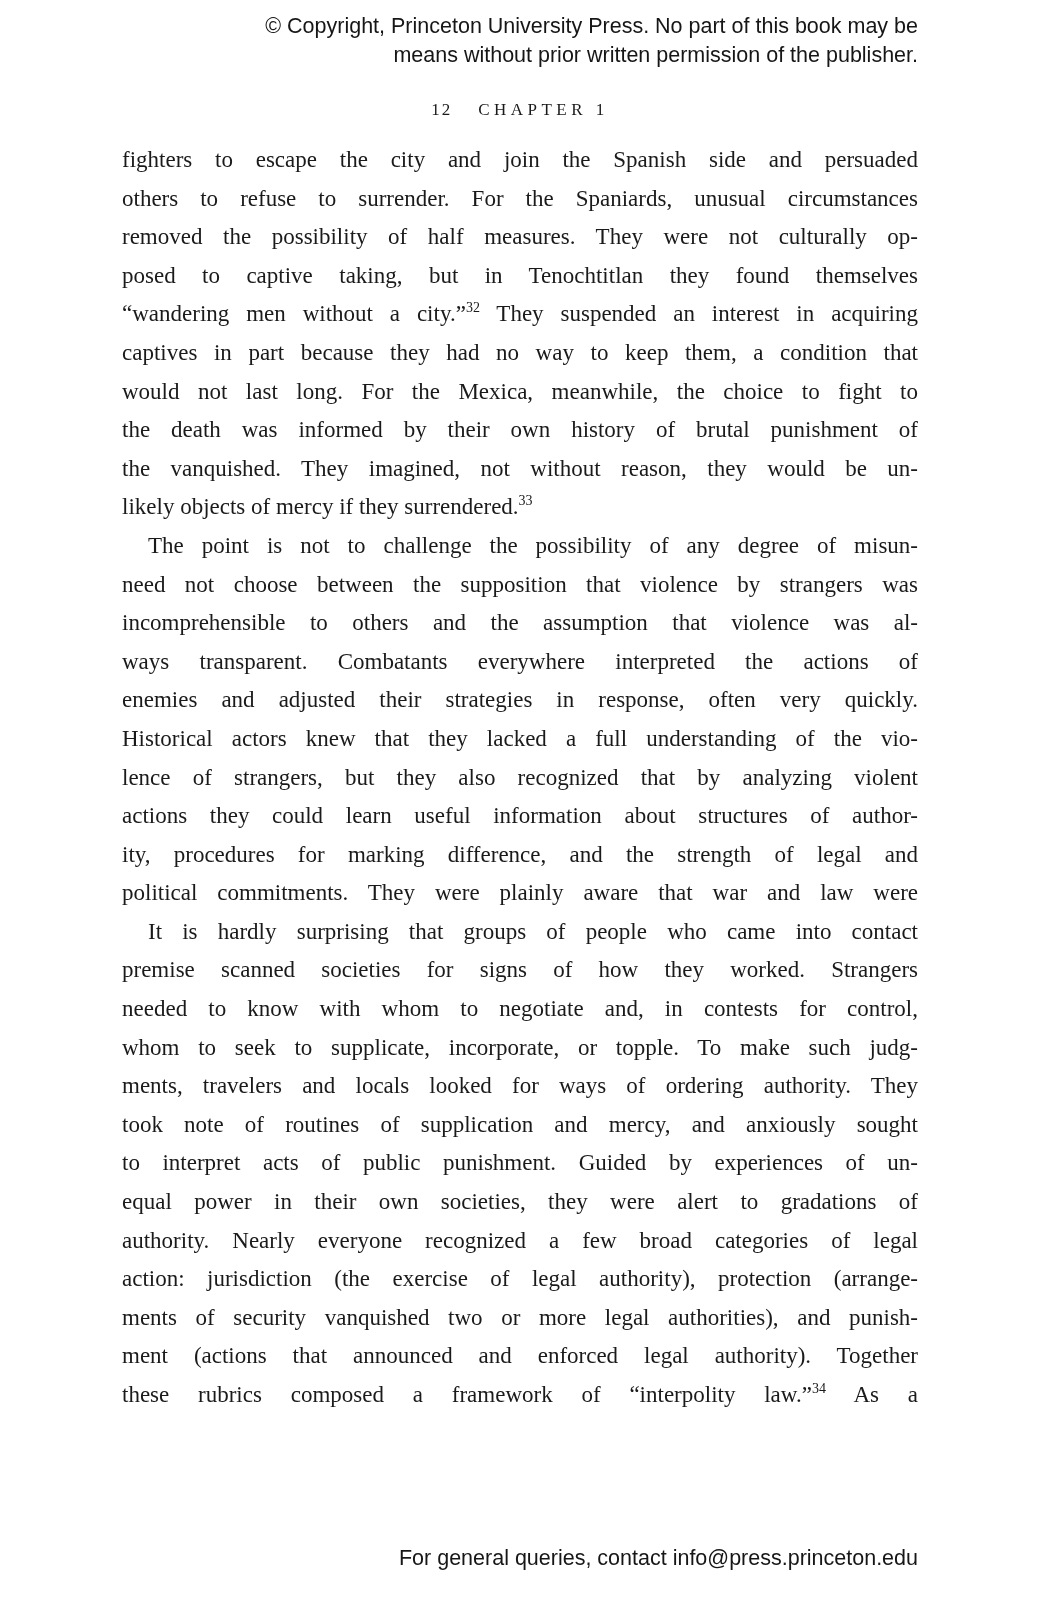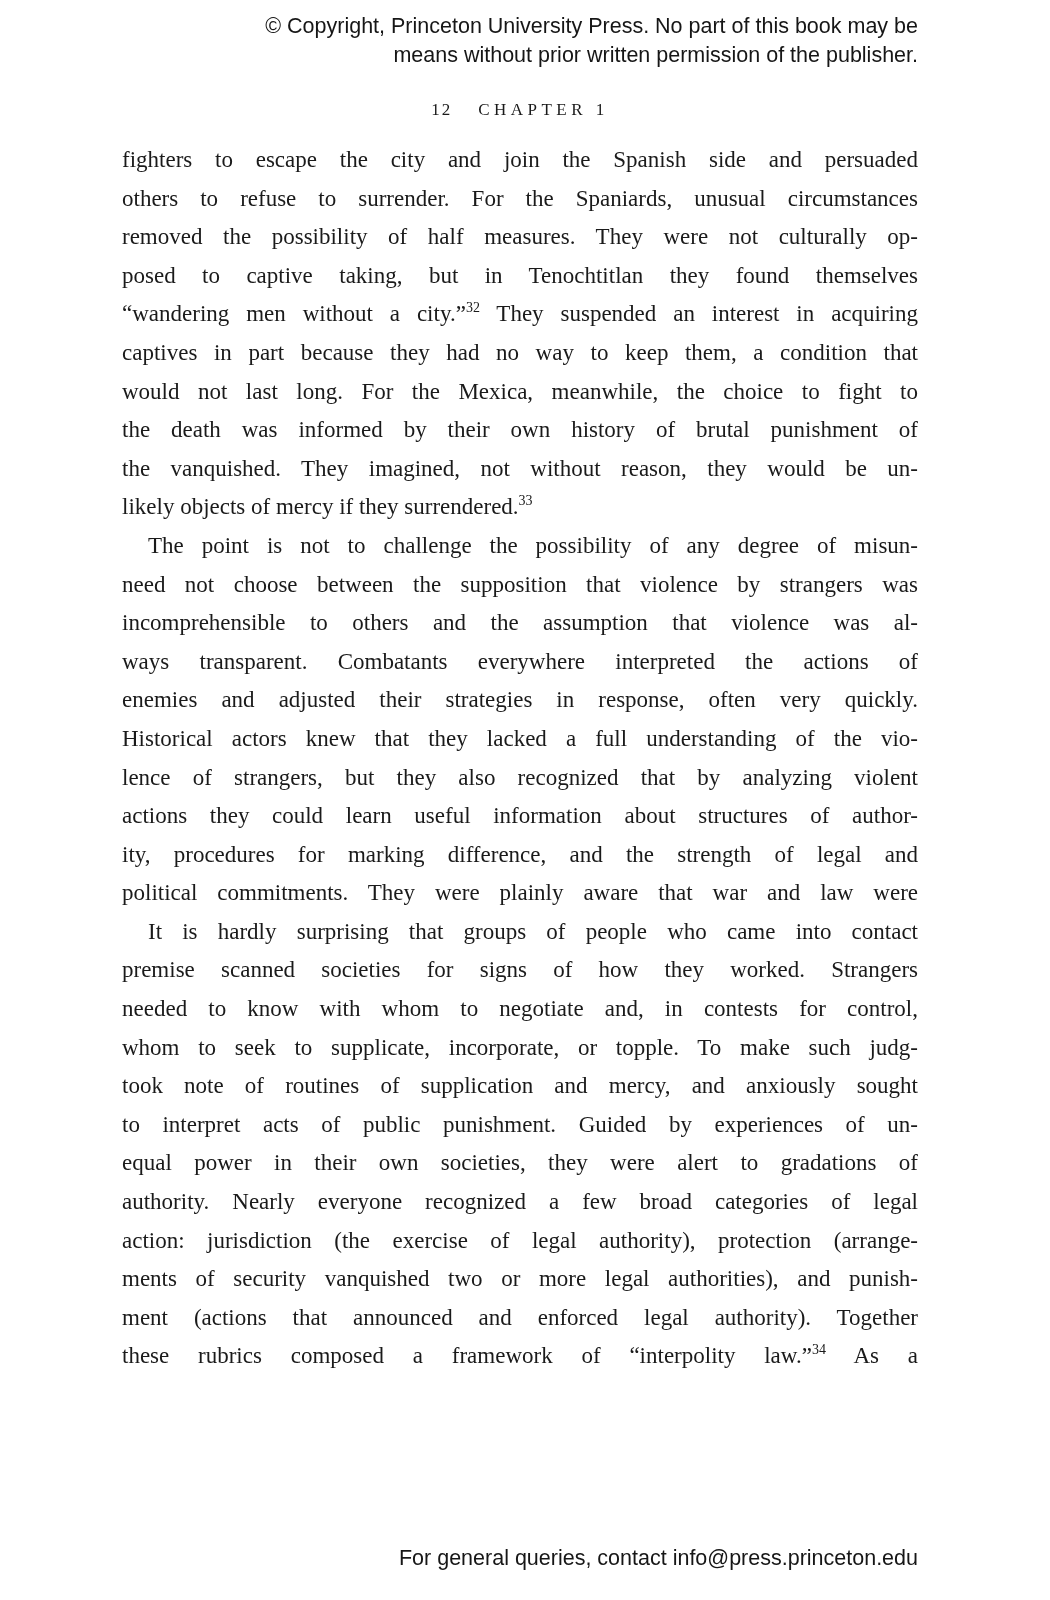--- a/index.html
+++ b/index.html
@@ -115,20 +115,21 @@
       <div class="line">enemies and adjusted their strategies in response, often very quickly.</div>
       <div class="line">Historical actors knew that they lacked a full understanding of the vio-</div>
       <div class="line">lence of strangers, but they also recognized that by analyzing violent</div>
       <div class="line">actions they could learn useful information about structures of author-</div>
       <div class="line">ity, procedures for marking difference, and the strength of legal and</div>
       <div class="line">political commitments. They were plainly aware that war and law were</div>
       <div class="line indent">It is hardly surprising that groups of people who came into contact</div>
       <div class="line">premise scanned societies for signs of how they worked. Strangers</div>
       <div class="line">needed to know with whom to negotiate and, in contests for control,</div>
       <div class="line">whom to seek to supplicate, incorporate, or topple. To make such judg-</div>
+      <div class="line">ments, travelers and locals looked for ways of ordering authority. They</div>
       <div class="line">took note of routines of supplication and mercy, and anxiously sought</div>
       <div class="line">to interpret acts of public punishment. Guided by experiences of un-</div>
       <div class="line">equal power in their own societies, they were alert to gradations of</div>
       <div class="line">authority. Nearly everyone recognized a few broad categories of legal</div>
       <div class="line">action: jurisdiction (the exercise of legal authority), protection (arrange-</div>
       <div class="line">ments of security vanquished two or more legal authorities), and punish-</div>
       <div class="line">ment (actions that announced and enforced legal authority). Together</div>
       <div class="line">these rubrics composed a framework of “interpolity law.”<sup>34</sup> As a</div>
     </div>
 

